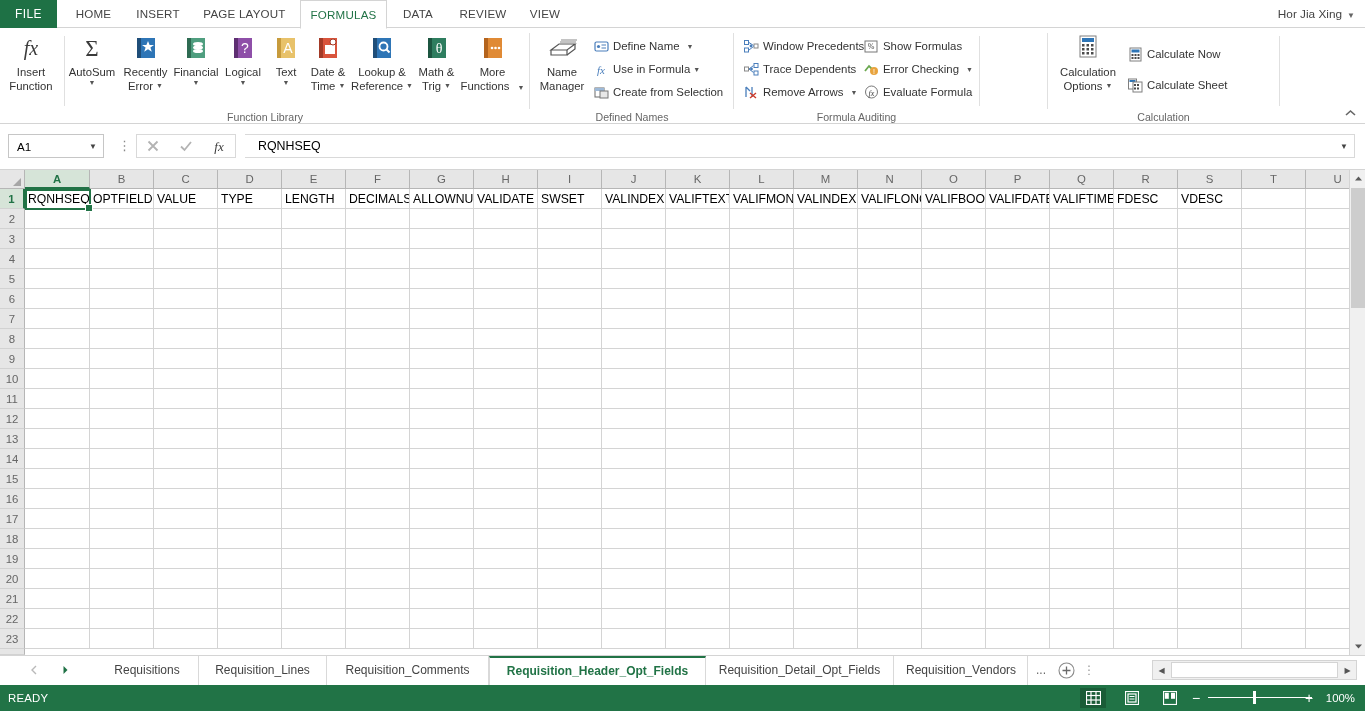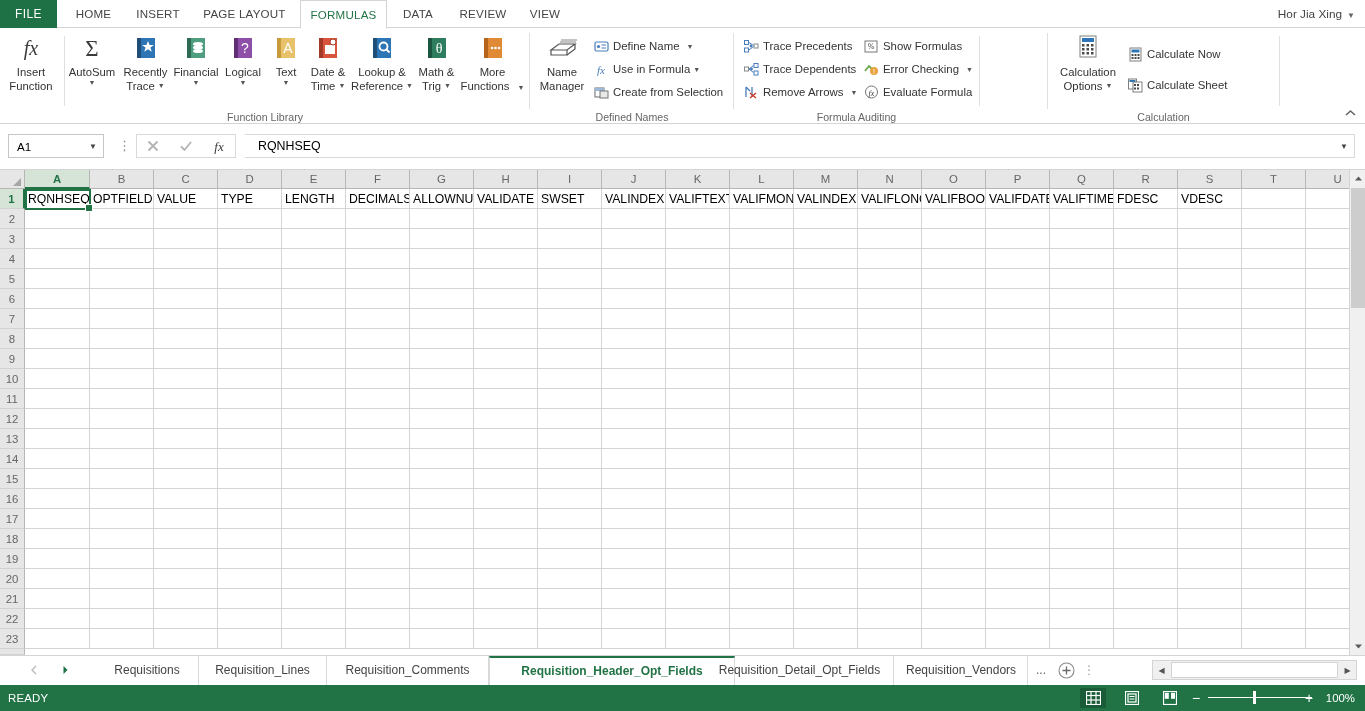--- a/index.html
+++ b/index.html
@@ -228,21 +228,21 @@
       <div class="bigbtn" style="left:119px;width:53px;">
         <div class="ic">
           <svg width="26" height="26" viewBox="0 0 26 26">
             <rect x="4" y="3" width="18" height="20" fill="#2e75b6"></rect>
               <rect x="4" y="3" width="4" height="20" fill="#1f4e79"></rect>
             <polygon points="15,6 16.6,10 21,10 17.4,12.6 18.8,16.8 15,14.2 11.2,16.8 12.6,12.6 9,10 13.4,10" fill="#fff"></polygon>
           </svg>
         </div>
         <div class="lb">Recently</div>
         <div class="lb" style="display:flex;align-items:center;gap:3px;">
-            <span>Trace</span>
+            <span>Error</span>
             <span class="dcar">▼</span>
           </div>
       </div>
 
       <div class="bigbtn" style="left:172px;width:48px;">
         <div class="ic">
           <svg width="26" height="26" viewBox="0 0 26 26">
             <rect x="4" y="3" width="18" height="20" fill="#4f9e7f"></rect>
               <rect x="4" y="3" width="4" height="20" fill="#2e6b52"></rect>
             <ellipse cx="15" cy="9" rx="5" ry="2" fill="#fff"></ellipse>
@@ -402,21 +402,21 @@
       <div class="smbtn" style="left:8px;top:7px;">
         <div class="ic">
           <svg width="15" height="13" viewBox="0 0 15 13">
               <rect x="0.5" y="0.5" width="4" height="4" fill="none" stroke="#4a7ebb"></rect>
               <rect x="0.5" y="8" width="4" height="4" fill="none" stroke="#4a7ebb"></rect>
               <rect x="10" y="4" width="4" height="4" fill="none" stroke="#888"></rect>
               <path d="M5 2.5 L9.5 5.5 M5 10 L9.5 6.5" stroke="#4a7ebb" stroke-width="1"></path>
               <circle cx="7" cy="6" r="1.4" fill="#4a7ebb"></circle>
             </svg>
         </div>
-        <div class="tx">Trace Precedents</div>
+        <div class="tx">Window Precedents</div>
       </div>
       <div class="smbtn" style="left:8px;top:30px;">
         <div class="ic">
           <svg width="15" height="13" viewBox="0 0 15 13">
               <rect x="0.5" y="4" width="4" height="4" fill="none" stroke="#888"></rect>
               <rect x="10" y="0.5" width="4" height="4" fill="none" stroke="#4a7ebb"></rect>
               <rect x="10" y="8" width="4" height="4" fill="none" stroke="#4a7ebb"></rect>
               <path d="M5 6 L9.5 2.5 M5 6 L9.5 9.5" stroke="#4a7ebb" stroke-width="1"></path>
               <circle cx="7.5" cy="6" r="1.4" fill="#4a7ebb"></circle>
             </svg>
@@ -1133,21 +1133,21 @@
       </span>
     </div>
     <div class="hsb">
       <div class="har" style="left:0;">◀</div>
       <div class="hthumb"></div>
       <div class="har" style="right:0;">▶</div>
     </div>
   <div class="stab" style="left: 96px; width: 103px; text-align: center;">Requisitions</div>
       <div class="stab" style="left: 199px; width: 128px; text-align: center;">Requisition_Lines</div>
       <div class="stab" style="left: 327px; width: 162px; text-align: center;">Requisition_Comments</div>
-      <div class="stab active" style="left: 489px; width: 246px; text-align: center;">Requisition_Header_Opt_Fields</div>
+      <div class="stab active" style="left: 489px; width: 217px; text-align: center;">Requisition_Header_Opt_Fields</div>
       <div class="stab" style="left: 706px; width: 188px; text-align: center;">Requisition_Detail_Opt_Fields</div>
       <div class="stab" style="left: 894px; width: 134px; text-align: center;">Requisition_Vendors</div>
       <div class="sdots" style="left: 1036px;">...</div>
       <div class="addsheet" style="left: 1058px;"><svg width="17" height="17" viewBox="0 0 17 17">
           <circle cx="8.5" cy="8.5" r="7.5" fill="none" stroke="#8a8a8a" stroke-width="1.1"></circle>
           <path d="M8.5 4.5 L8.5 12.5 M4.5 8.5 L12.5 8.5" stroke="#6a6a6a" stroke-width="1.3"></path>
         </svg></div>
       <div class="hsplit" style="left: 1083px;">⋮</div>
     </div>
 

